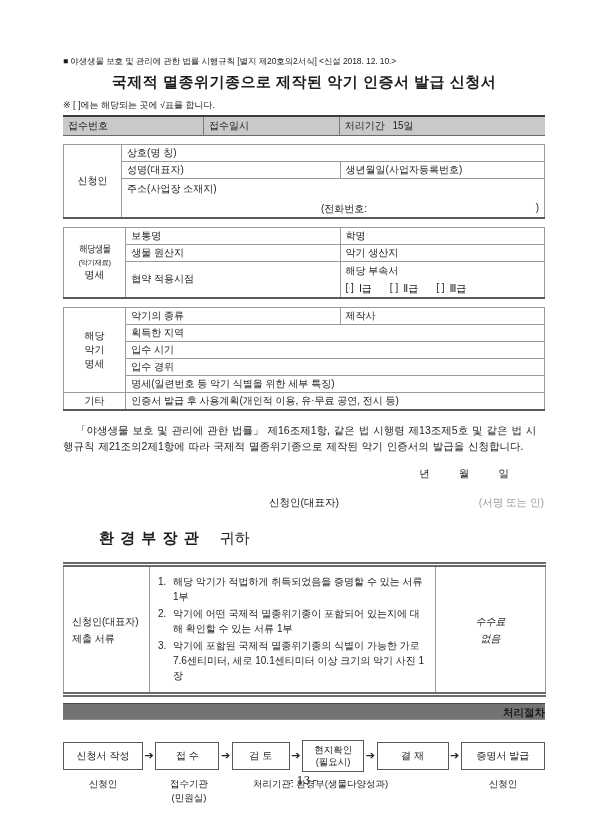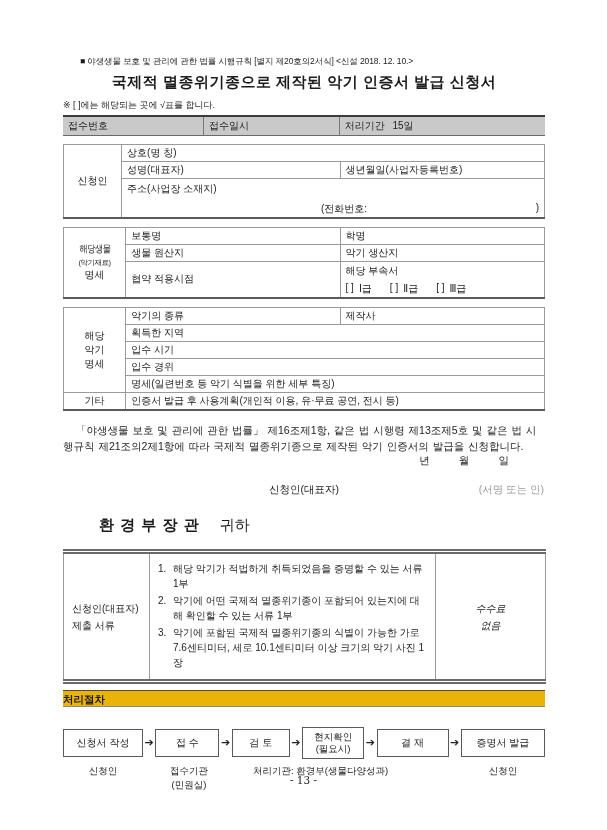--- a/index.html
+++ b/index.html
@@ -4,21 +4,21 @@
 <style>
   * { margin:0; padding:0; box-sizing:border-box; }
   html,body { background:#ffffff; }
   .page {
     position:relative; width:607px; height:830px; background:#fff;
     color:#1c1c1c; font-family:"Liberation Sans","DejaVu Sans",sans-serif;
     overflow:hidden;
   }
   .content { position:absolute; left:63px; top:56px; width:482px; }
 
-  .notice { font-size:8.5px; letter-spacing:-0.1px;margin-left:17px; }
+  .notice { font-size:8.5px; letter-spacing:-0.1px; }
   .title  { font-size:15px; font-weight:bold; text-align:center; margin-top:5px; letter-spacing:0.5px; }
   .check-note { font-size:9px; margin-top:7px; margin-bottom:3px; }
 
   table { width:100%; border-collapse:collapse; table-layout:fixed; font-size:10px; }
   td { padding:1px 5px; vertical-align:middle; height:16px; }
 
   .receipt-table { border-top:2px solid #3c3c3c; border-bottom:1.5px solid #6a6a6a; background:#c9c9c9; }
   .receipt-table td { border-left:1px solid #7a7a7a; height:19px; }
   .receipt-table td:first-child { border-left:none; }
   .period-val { margin-left:5px; }
@@ -31,40 +31,40 @@
   .sec-label .small { font-size:7.5px; letter-spacing:-0.5px; }
 
   .addr-cell { height:36px; vertical-align:top; padding-top:3px; }
   .phone-line { display:flex; margin-top:6px; }
 
   .appendix-cell { height:32px; vertical-align:top; padding-top:2px; }
   .grades { margin-top:4px; display:flex; gap:18px; }
   .grade  { display:flex; gap:5px; }
 
   .declaration { margin-top:11px; font-size:10.5px; line-height:1.55; text-indent:13px; word-spacing:1px; }
-  .date-line { text-align:right; padding-right:36px; font-size:10.5px; white-space:pre; }
+  .date-line { margin-top:13px; text-align:right; padding-right:36px; font-size:10.5px; white-space:pre; }
   .sign-line { position:relative; margin-top:15px; height:14px; font-size:10.5px; }
   .sign-center { position:absolute; left:50%; transform:translateX(-50%); }
   .sign-note { position:absolute; right:1px; color:#9a9a9a; }
   .minister-line { margin-top:19px; padding-left:36px; font-size:15px; }
   .minister { font-weight:bold; letter-spacing:1px; }
   .honorific { margin-left:16px; }
 
   .attach-table { margin-top:14px; border-top:5px double #6a6a6a; border-bottom:5px double #6a6a6a;
                   border-left:1px solid #9a9a9a; border-right:1px solid #9a9a9a; }
   .attach-table td { border:1px solid #9a9a9a; }
   .attach-left { text-align:left; font-size:10px; line-height:1.7; word-break:break-all; padding:4px 8px; }
   .attach-mid { padding:7px 8px; }
   .attach-item { display:flex; font-size:10px; line-height:1.5; margin-bottom:2px; }
   .attach-item .no { width:15px; flex:0 0 15px; }
   .attach-item .txt { flex:1; }
   .attach-fee { text-align:center; font-size:10px; line-height:1.7;font-style:italic; }
 
-  .proc-header { margin-top:6px; background:#eab308; border-top:1.5px solid #4a4a4a; border-bottom:1px solid #8a8a8a;
-                 height:17px; line-height:16px; text-align:left; font-size:10.5px; font-weight:bold; }
+  .proc-header { margin-top:6px; background:#737373; border-top:1.5px solid #4a4a4a; border-bottom:1px solid #8a8a8a;
+                 height:17px; line-height:16px; text-align:right; font-size:10.5px; font-weight:bold; }
   .flow { margin-top:20px; display:flex; align-items:center; justify-content:space-between; }
   .flow-box { border:1px solid #5a5a5a; background:#fff; text-align:center; font-size:10px;
               padding:7px 2px; white-space:pre-line; line-height:1.25; }
   .fb-0 { width:80px; } .fb-1 { width:64px; } .fb-2 { width:58px; }
   .fb-3 { width:62px; padding:3px 4px; font-size:9.5px; } .fb-4 { width:72px; } .fb-5 { width:84px; }
   .flow-arrow { font-size:11px; font-weight:bold; color:#222; }
   .actors { position:relative; height:32px; margin-top:5px; font-size:9.5px; }
   .actor { position:absolute; text-align:center; white-space:pre-line; line-height:1.45; }
   .actor-0 { left:10px;  width:60px; }
   .actor-1 { left:94px;  width:64px; }

